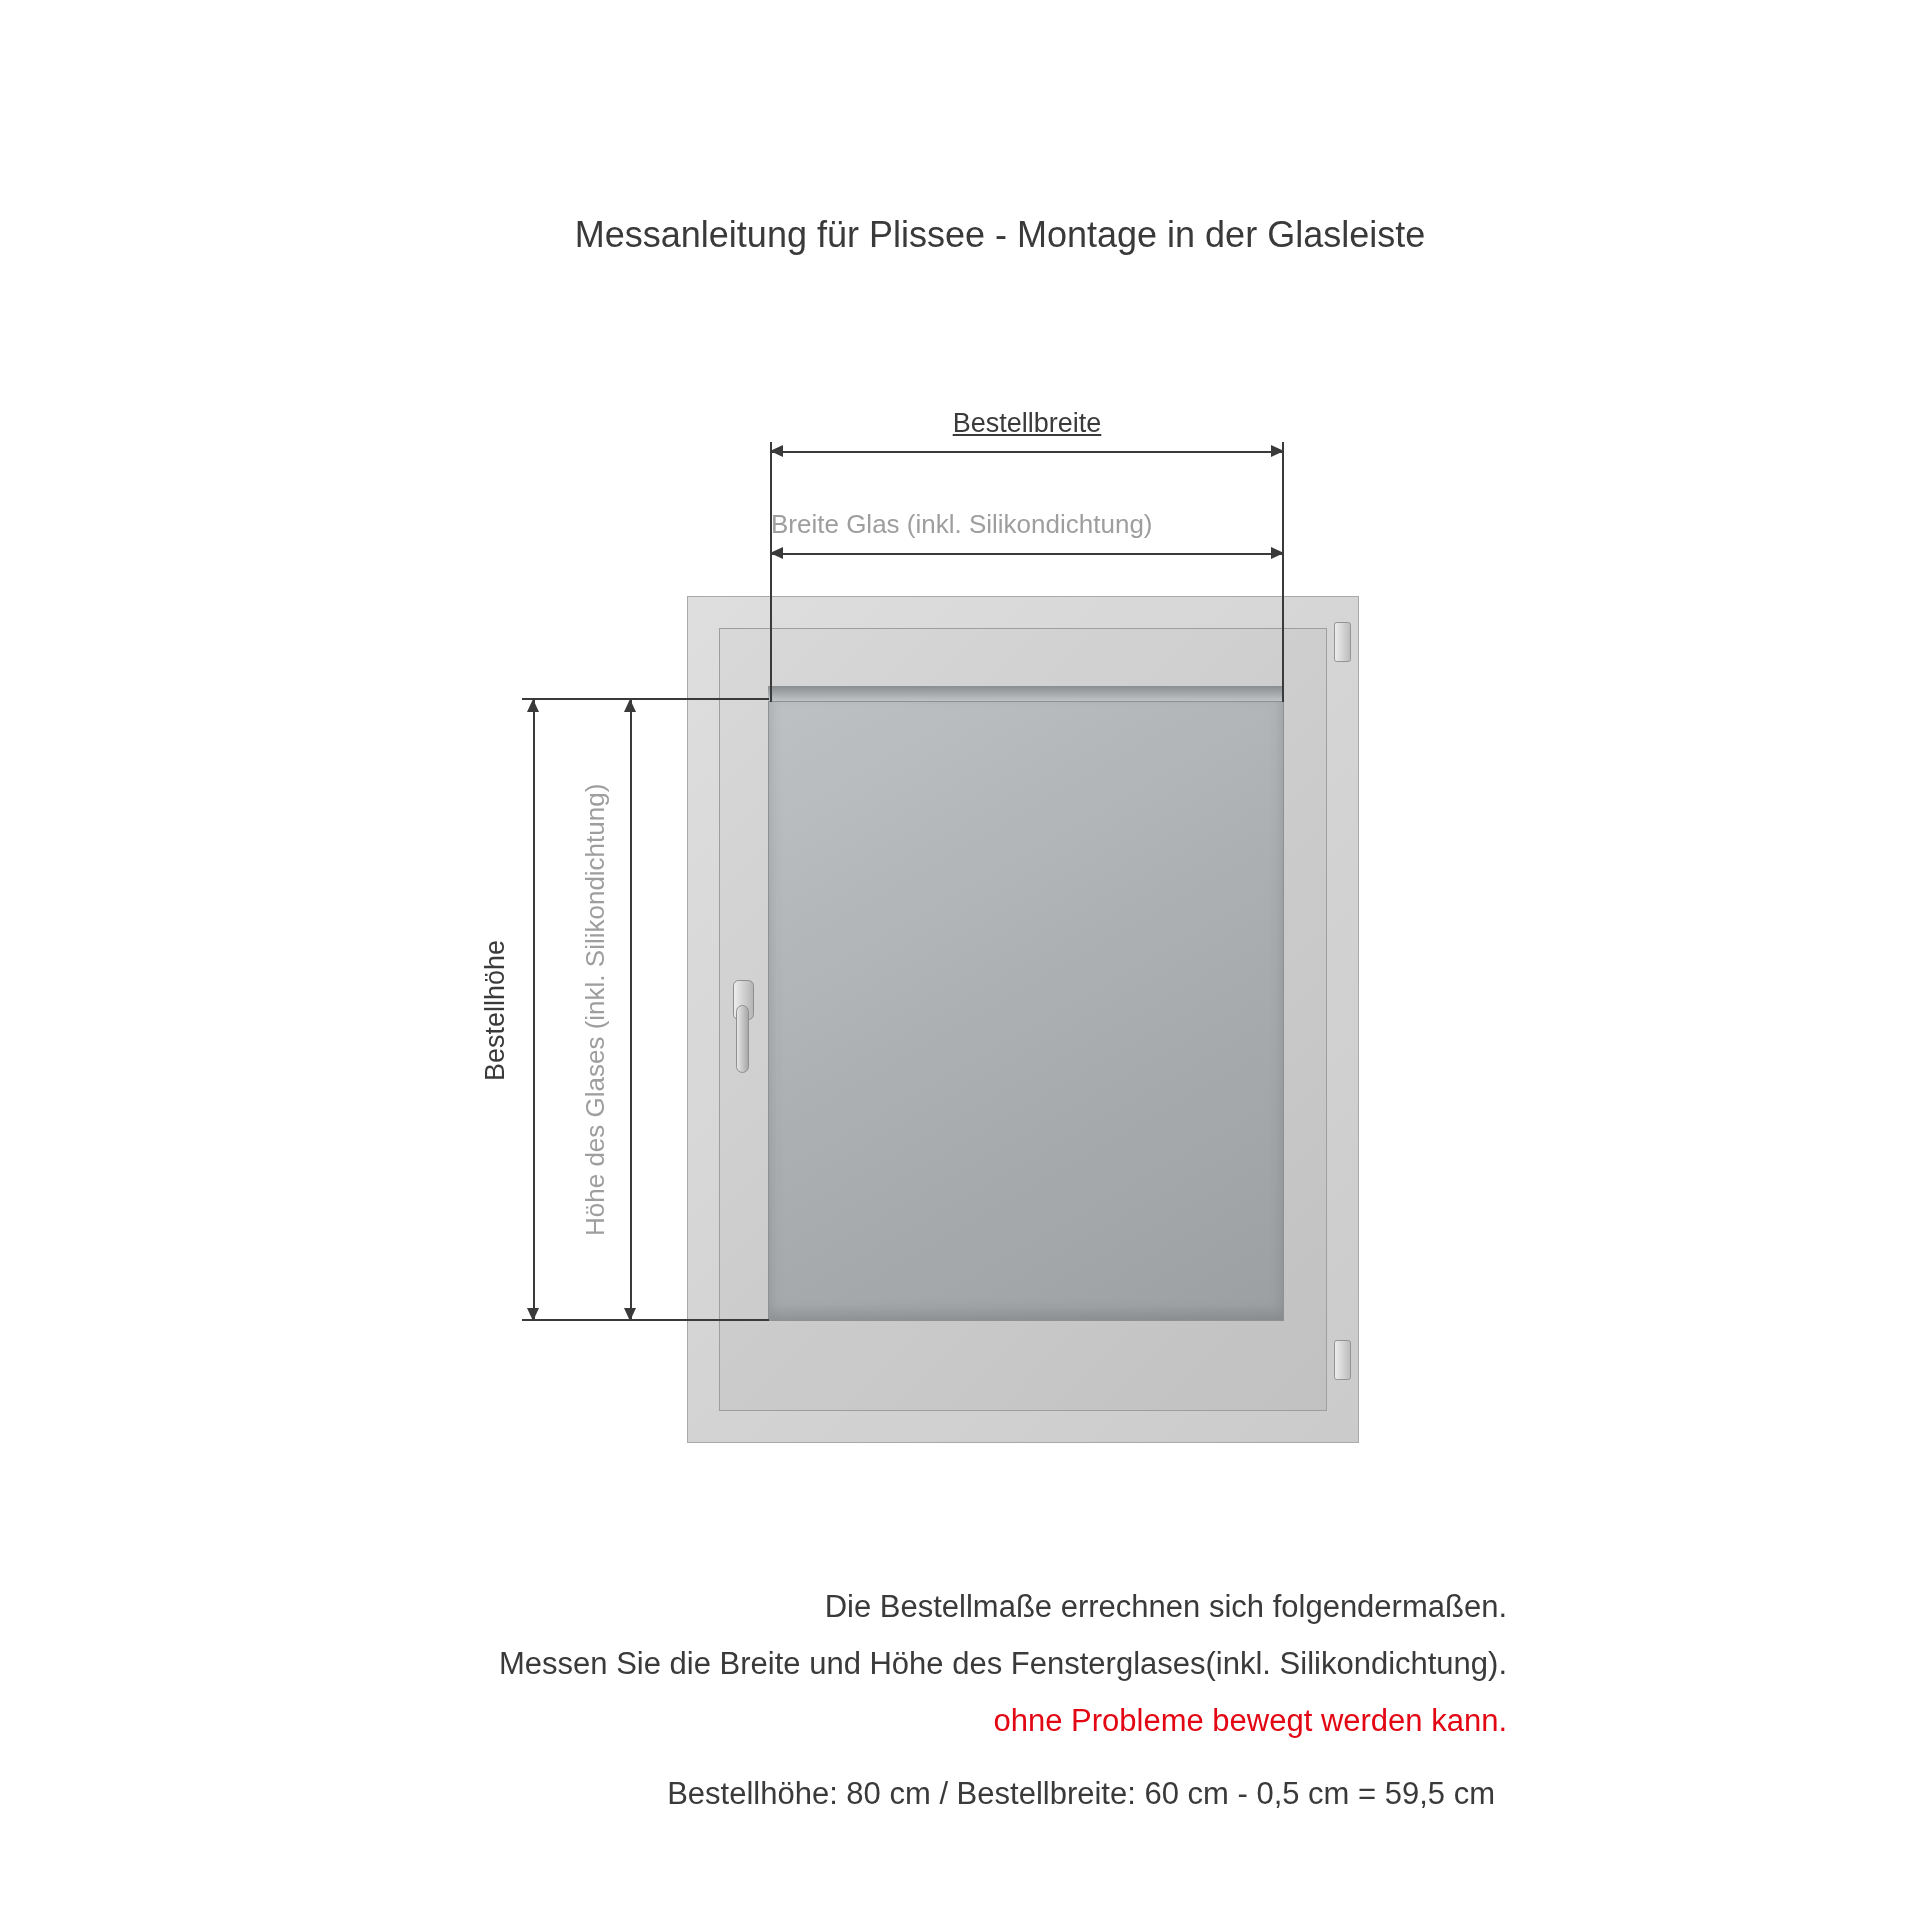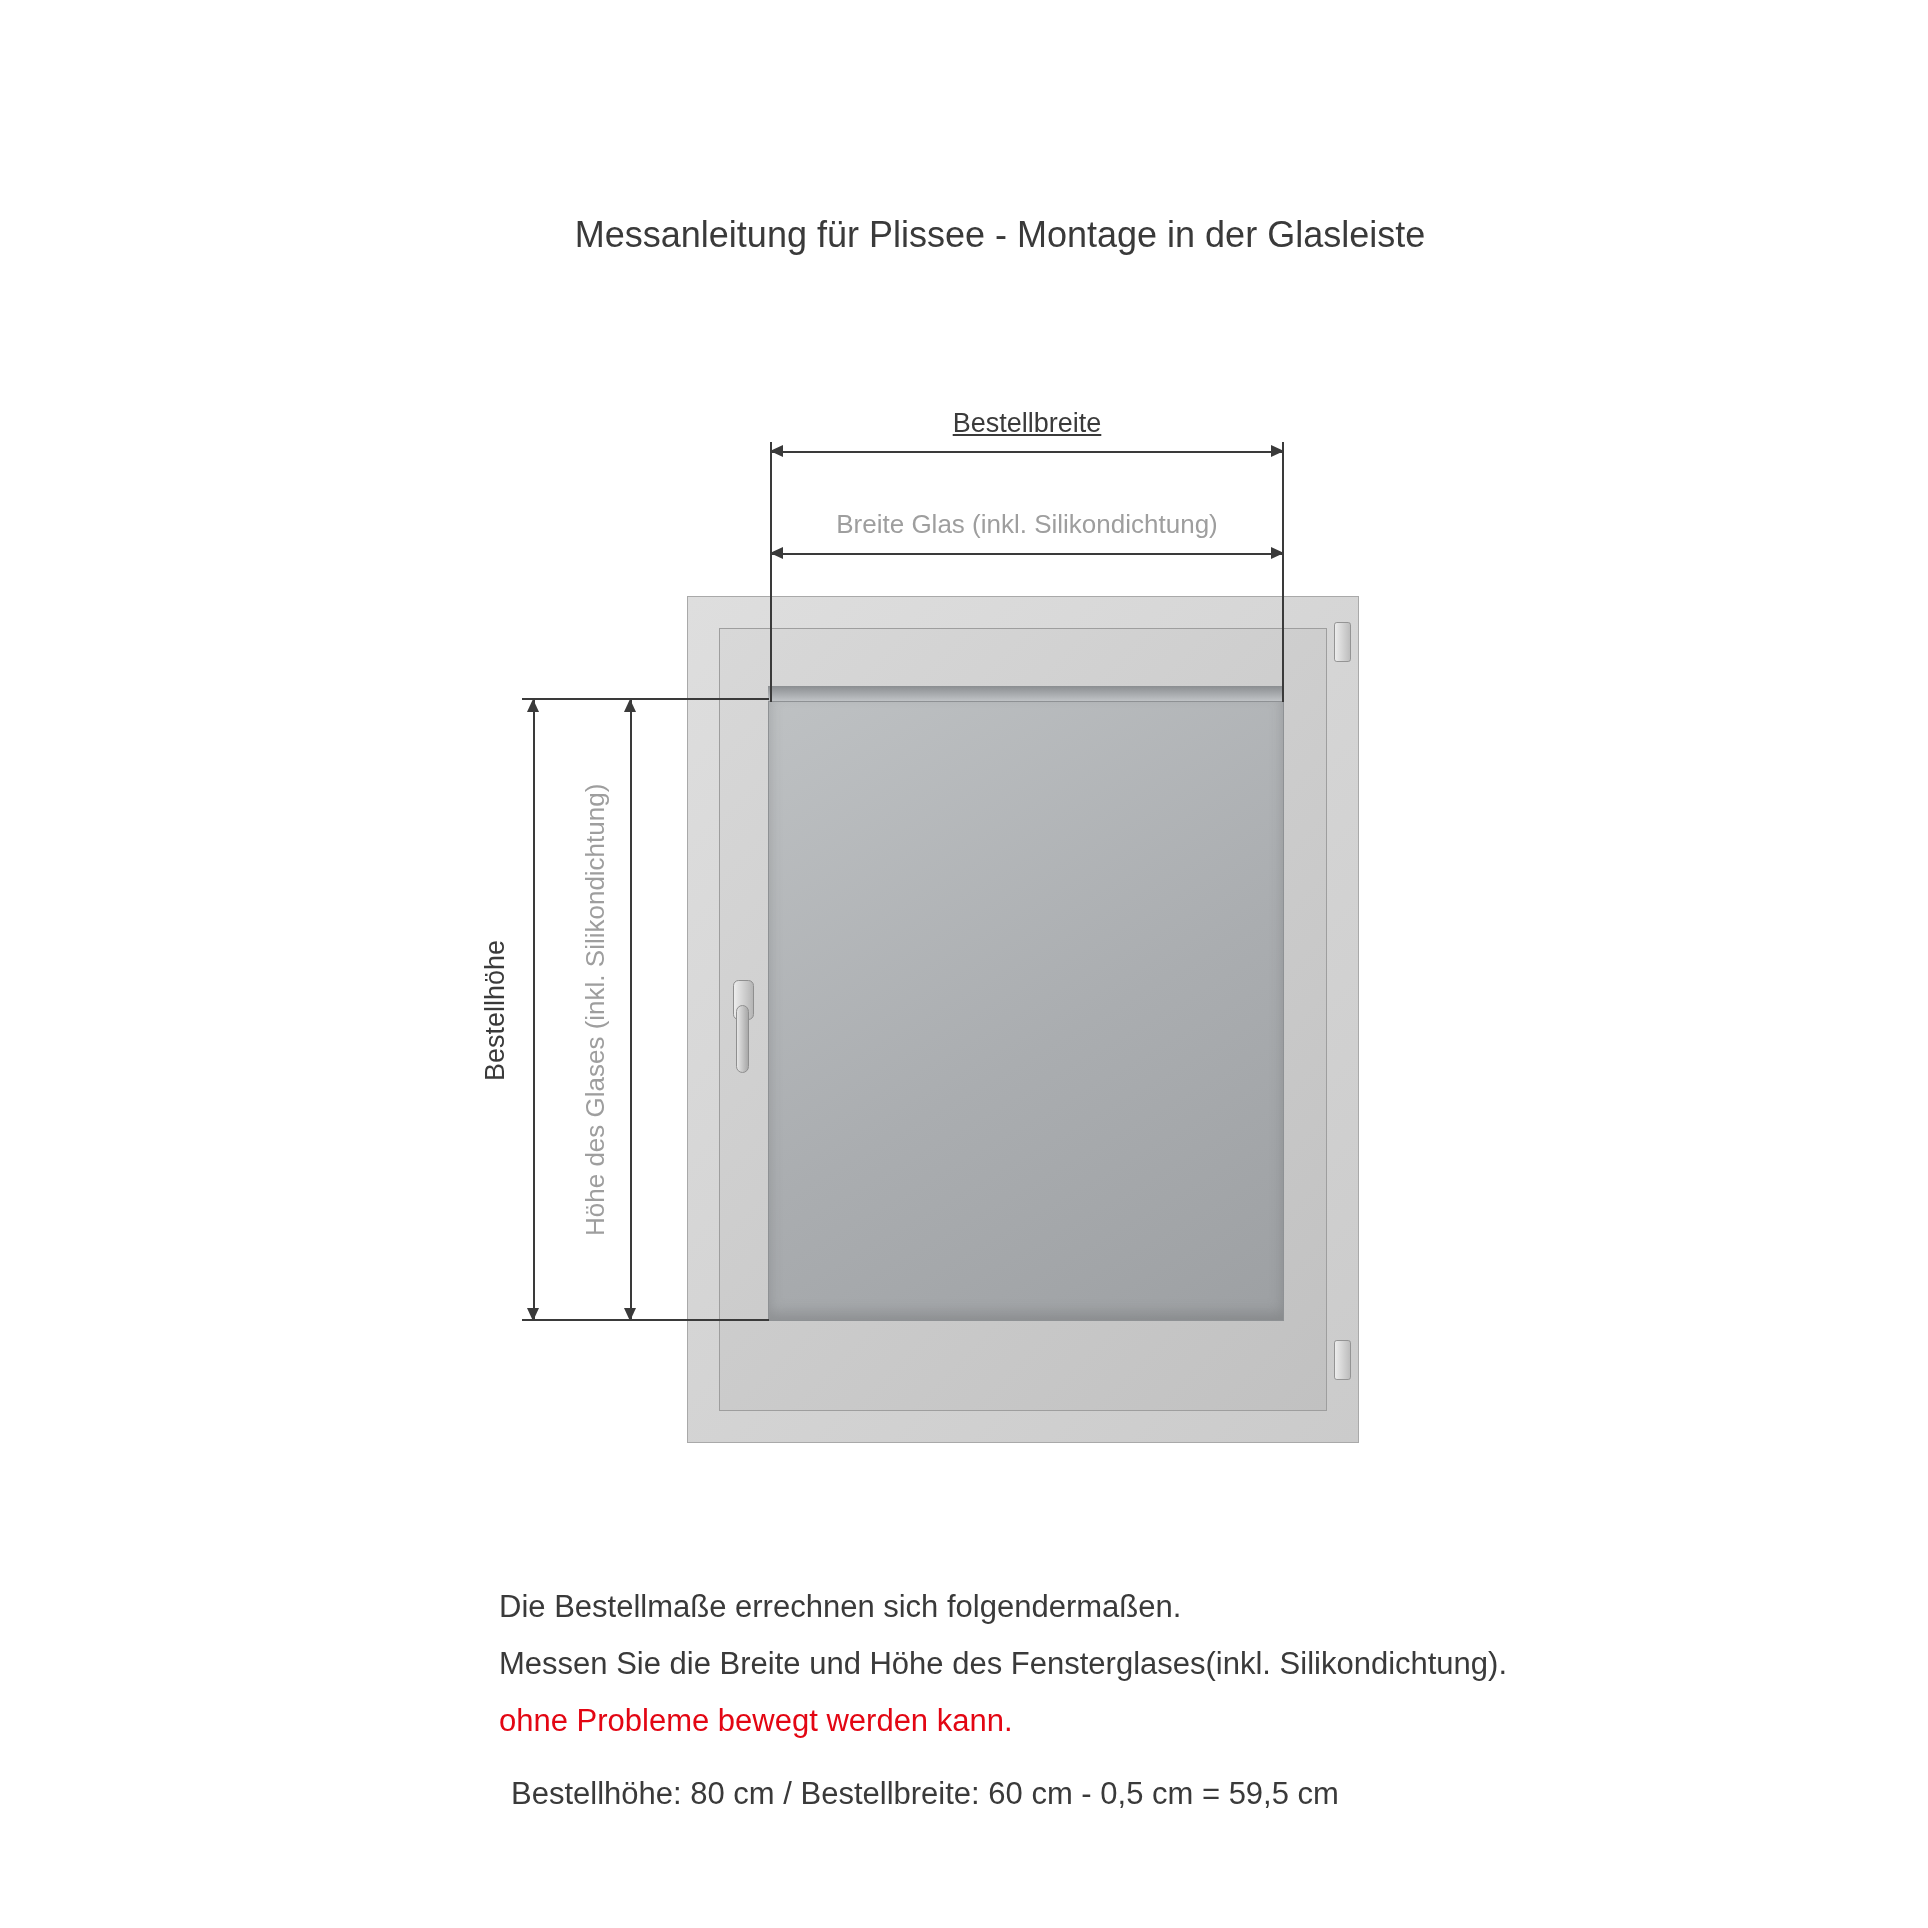--- a/index.html
+++ b/index.html
@@ -90,41 +90,41 @@
   .ext-v { position: absolute; width: 1.9px; background: var(--arrow); }
   .ext-h { position: absolute; height: 1.9px; background: var(--arrow); }
 
   #lbl-order-width {
     position: absolute; left: 723px; top: 360px; width: 512px;
     text-align: center; font-size: 27px; color: var(--text); text-decoration: underline;
   }
   #arrow-order-width { left: 723px; top: 403px; width: 512px; }
   #lbl-glass-width {
     position: absolute; left: 723px; top: 461px; width: 512px;
-    text-align: center; font-size: 26px; color: var(--muted);
+    font-size: 26px; color: var(--muted);
   }
   #arrow-glass-width { left: 723px; top: 505px; width: 512px; }
   #ext-left  { left: 722px;  top: 394px; height: 260px; }
   #ext-right { left: 1234px; top: 394px; height: 260px; }
 
   .v-label {
     position: absolute; display: flex; align-items: center; justify-content: center;
     writing-mode: vertical-rl; transform: rotate(180deg);
   }
   #lbl-order-height { left: 427px; top: 652px; width: 41px; height: 620px; font-size: 27px; color: var(--text); }
   #arrow-order-height { left: 485px; top: 652px; height: 620px; }
   #lbl-glass-height { left: 527px; top: 652px; width: 41px; height: 620px; font-size: 26px; color: var(--muted); }
   #arrow-glass-height { left: 582px; top: 652px; height: 620px; }
   #ext-top    { left: 474px; top: 650px;  width: 247px; }
   #ext-bottom { left: 474px; top: 1271px; width: 247px; }
 
   
   #instructions {
     position: absolute; left: 439px; top: 1524px;
-    font-size: 31px; line-height: 45px; color: var(--text);
+    font-size: 31px; line-height: 45px; color: var(--text); text-align: right;
   }
   .warning { color: var(--warning); }
   #example { margin-top: 28px; }
   .indent { padding-left: 141px; }
 </style>
 </head>
 <body>
 
 <div id="canvas">
 

